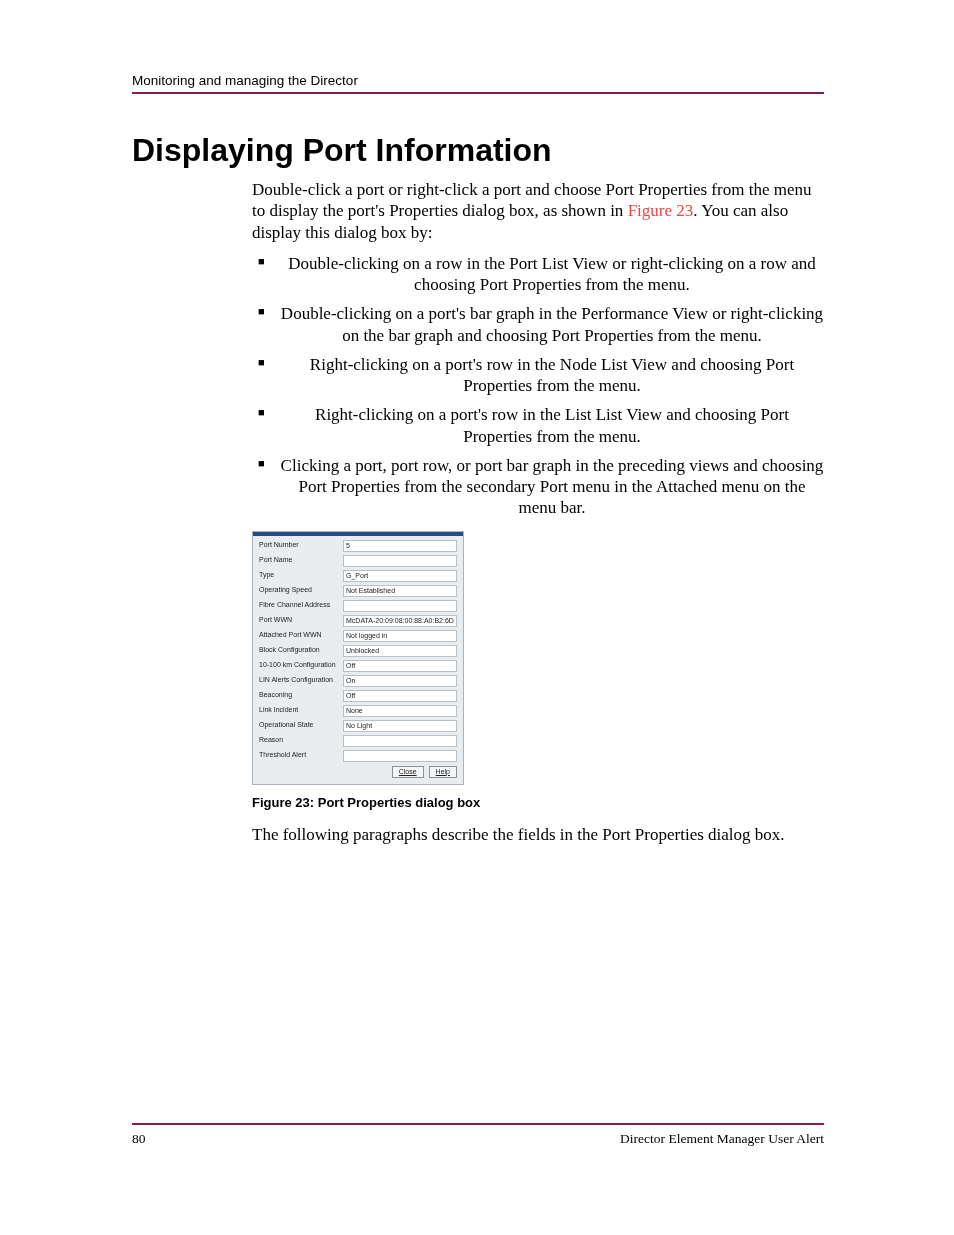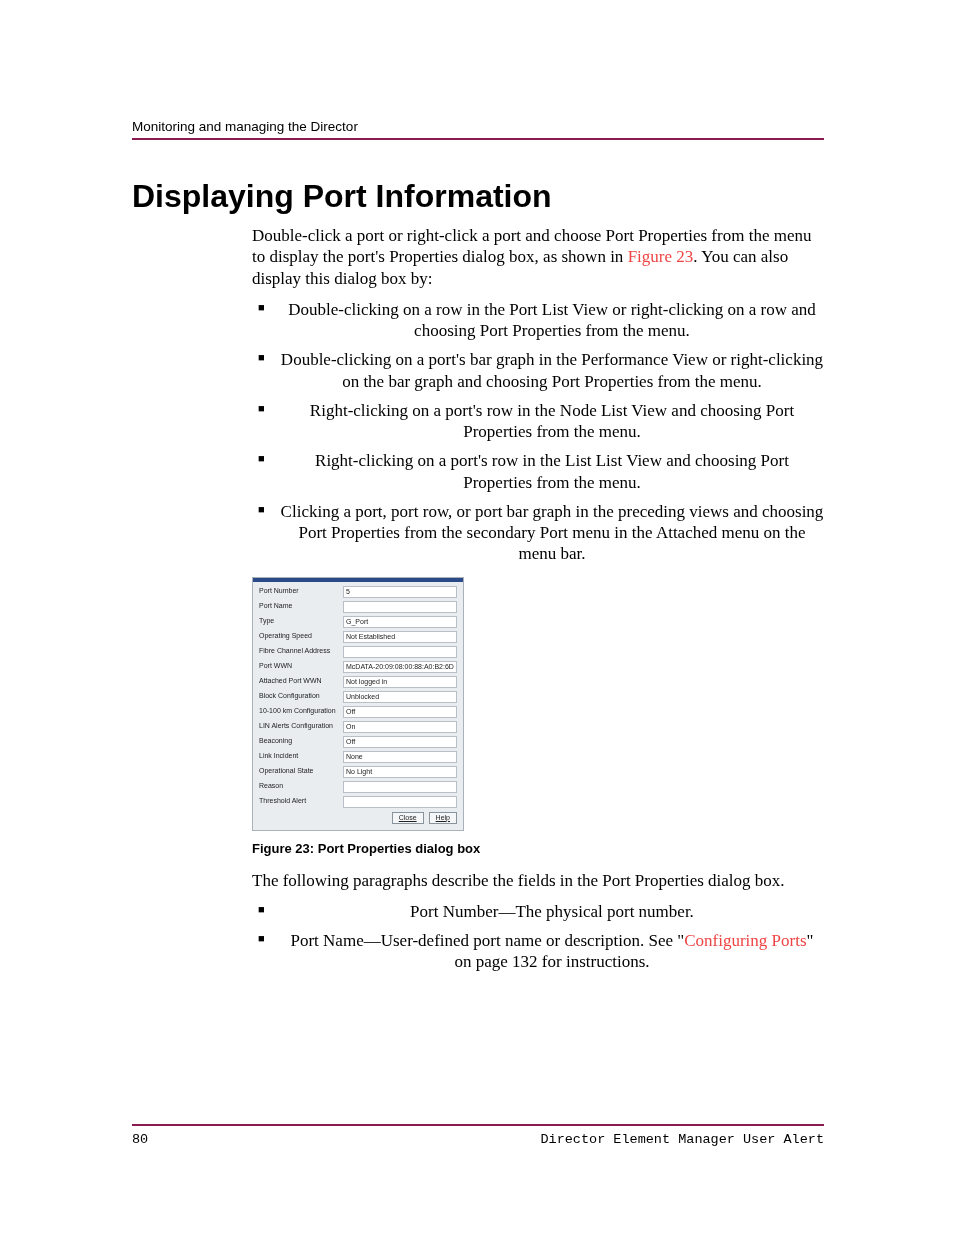--- a/index.html
+++ b/index.html
@@ -7,21 +7,21 @@
     padding: 0;
     background: #fff;
     font-family: "Times New Roman", Times, serif;
     color: #000;
   }
   .page {
     width: 954px;
     height: 1235px;
     position: relative;
     box-sizing: border-box;
-    padding: 119px 130px 0 132px;
+    padding: 73px 130px 0 132px;
   }
   .running-head {
     font-family: Arial, Helvetica, sans-serif;
     font-size: 13.5px;
     color: #000;
     margin-bottom: 4px;
   }
   .rule-top {
     border-top: 2.5px solid #8a1a52;
     margin-bottom: 38px;
@@ -120,21 +120,21 @@
     right: 130px;
     bottom: 88px;
   }
   .rule-bottom {
     border-top: 2.5px solid #8a1a52;
     margin-bottom: 6px;
   }
   .footer-row {
     display: flex;
     justify-content: space-between;
-    font-family: Liberation Mono, monospace;
+    font-family: Liberation Serif, serif;
     font-size: 13.5px;
   }
 </style>
 </head>
 <body>
 
 <div class="page">
 
   <div class="running-head">Monitoring and managing the Director</div>
   <div class="rule-top"></div>
@@ -234,28 +234,20 @@
           <span class="dlg-btn">Close</span>
           <span class="dlg-btn">Help</span>
         </div>
       </div>
     </div>
 
     <div class="fig-caption">Figure 23:  Port Properties dialog box</div>
 
     <p>The following paragraphs describe the fields in the Port Properties dialog box.</p>
 
-    <ul class="square">
-      <li>
-        <span class="bold">Port Number</span><span>—The physical port number.</span>
-      </li>
-      <li>
-        <span class="bold">Port Name</span><span>—User-defined port name or description. See "</span><span class="link">Configuring Ports</span><span>" on page 132 for instructions.</span>
-      </li>
-    </ul>
 
   </div>
 
   <div class="footer">
     <div class="rule-bottom"></div>
     <div class="footer-row">
       <span>80</span>
       <span>Director Element Manager User Alert</span>
     </div>
   </div>

